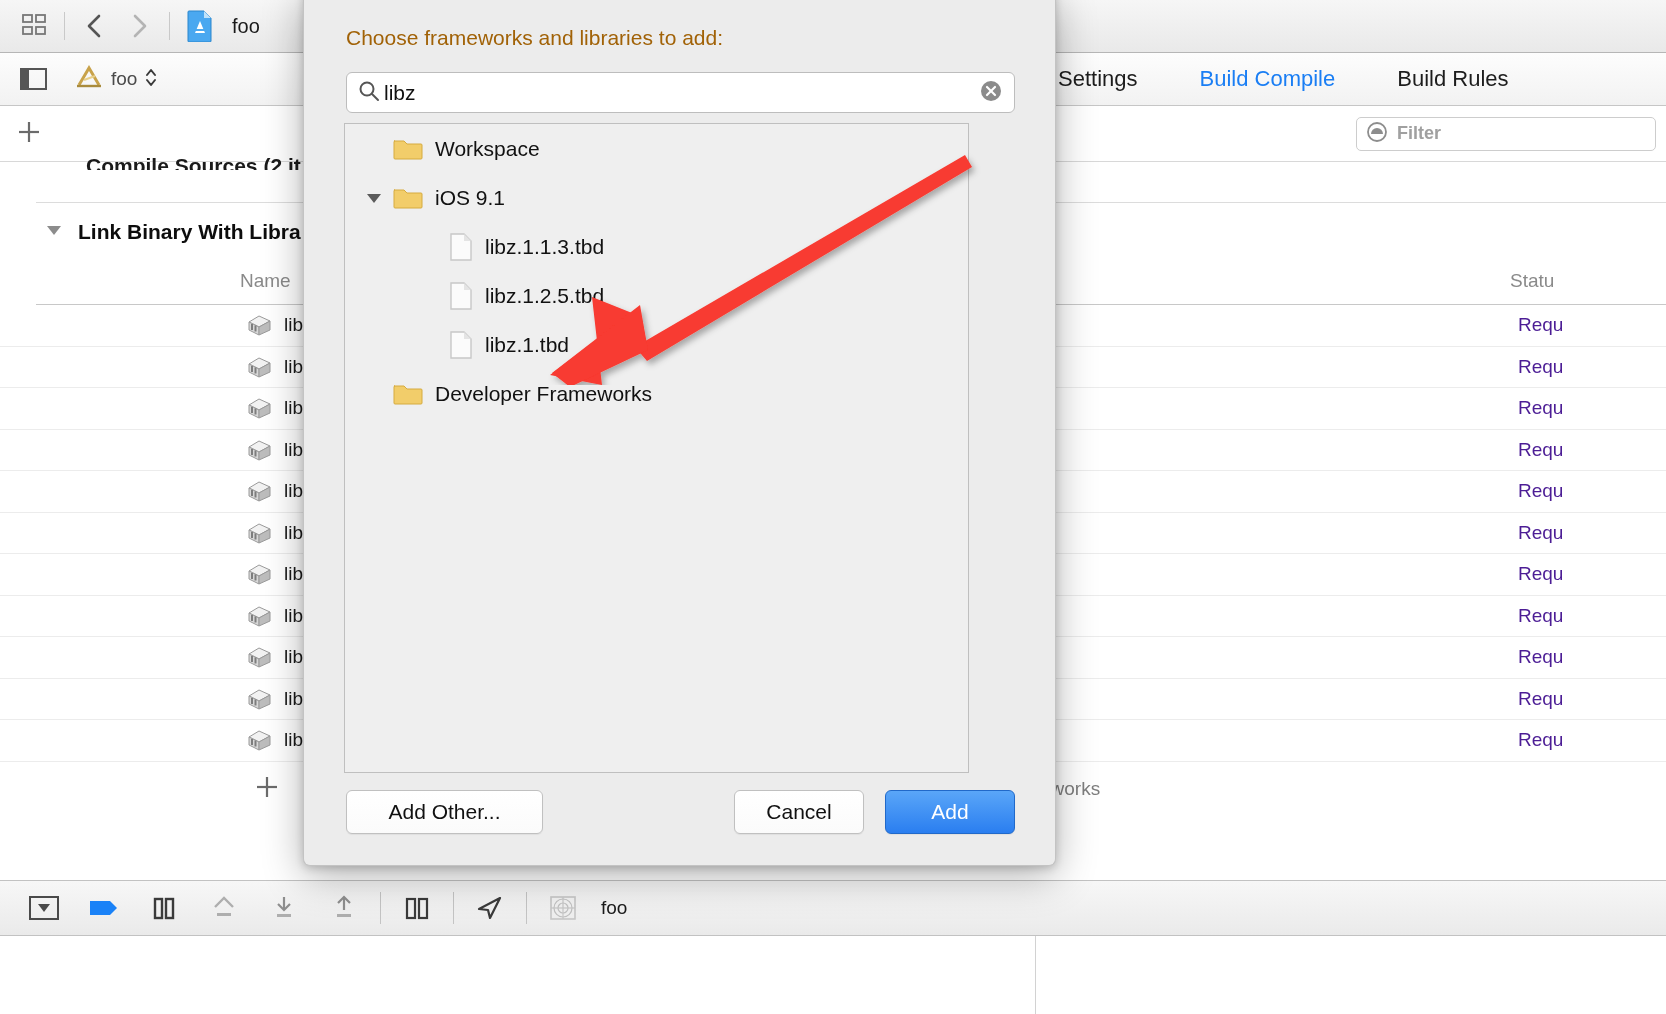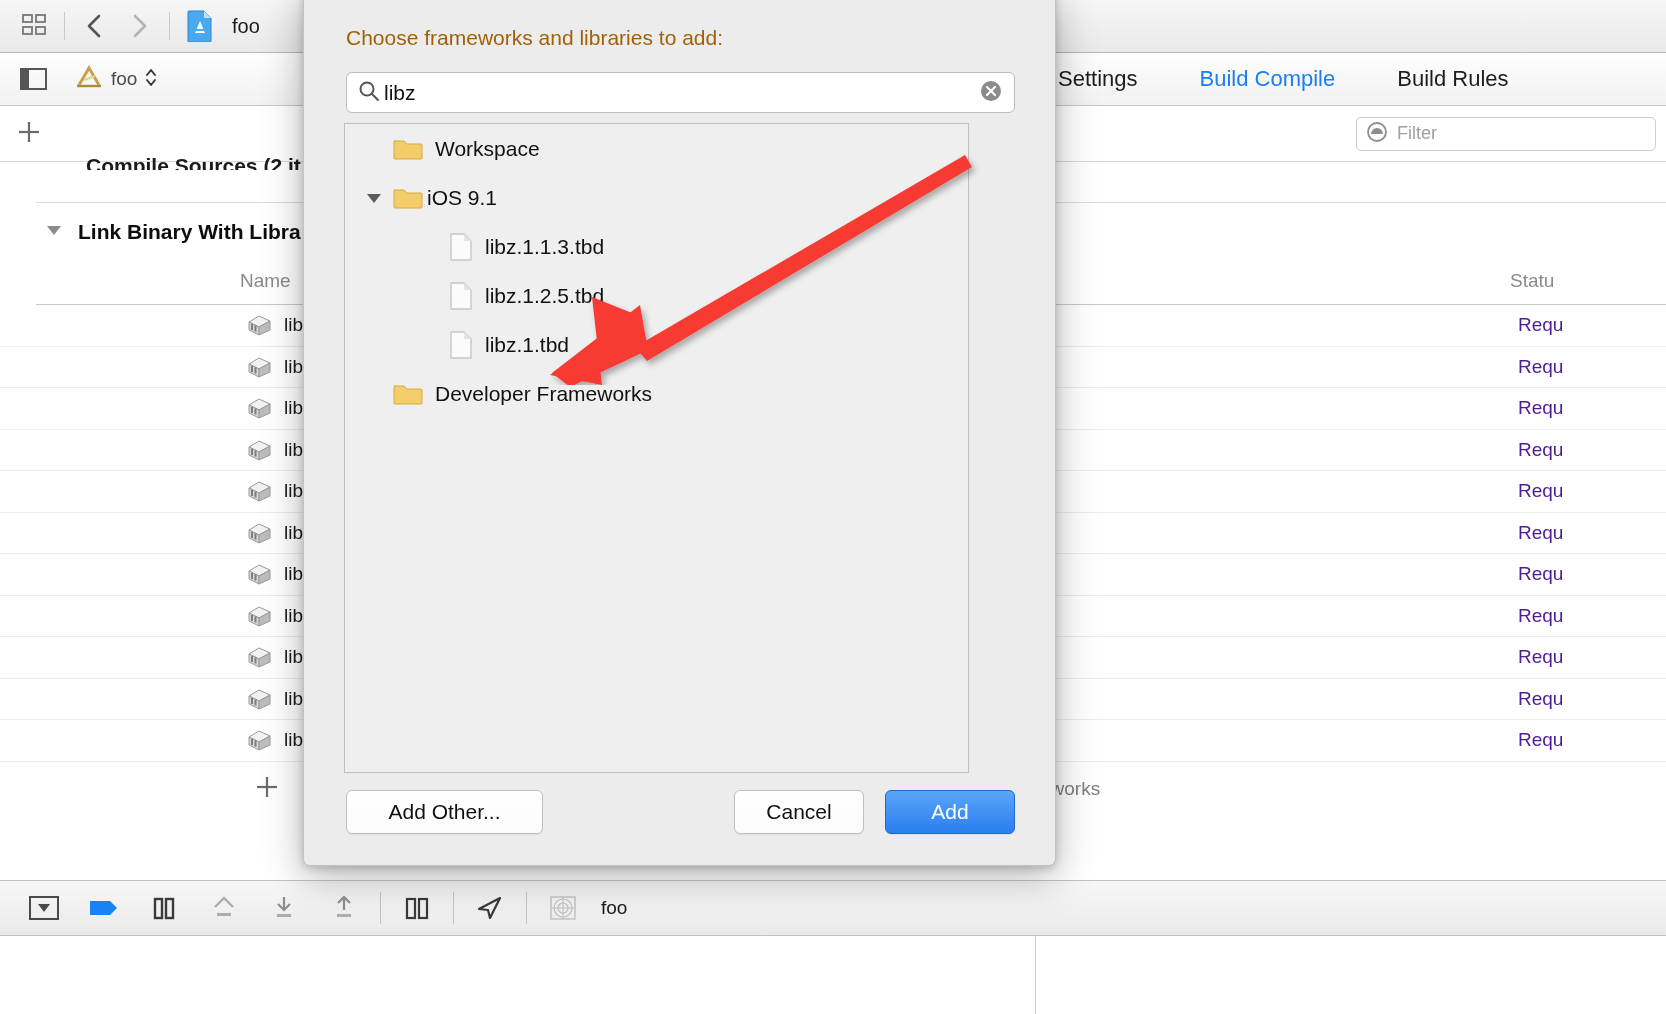--- a/index.html
+++ b/index.html
@@ -47,21 +47,21 @@
   .tab.active { color: #1a7ef4; }
 
   
   .filterrow {
     position: absolute; left: 1036px; top: 106px; width: 630px; height: 56px;
     background: #ffffff; border-bottom: 1px solid #d8d8d8;
     display: flex; align-items: center; justify-content: flex-end; padding-right: 10px;
   }
   .filterbox {
     width: 300px; height: 34px; border: 1px solid #cdcdcd; border-radius: 5px;
-    background: #fff; display: flex; align-items: center; gap: 8px; padding-left: 8px;
+    background: #fff; display: flex; align-items: center; gap: 8px; padding-left: 8px; font-weight: bold;
   }
   .filter-ph { font-size: 18px; color: #a0a0a0; }
 
   
   .plusrow {
     position: absolute; left: 0; top: 106px; width: 1036px; height: 56px;
     background: #ffffff; border-bottom: 1px solid #d8d8d8;
     display: flex; align-items: center; padding-left: 14px;
   }
 
@@ -503,21 +503,21 @@
           <span class="disclosure">
             <svg width="18" height="18" viewBox="0 0 18 18">
               <polygon points="2,5 16,5 9,14" fill="#5b5b5b"></polygon>
             </svg>
           </span>
           <span style="margin-left:8px;display:flex;align-items:center;">
             <svg width="30" height="24" viewBox="0 0 30 24">
               <path d="M1 4 h10 l3 3 h14 a1 1 0 0 1 1 1 v13 a1 1 0 0 1 -1 1 h-26 a1 1 0 0 1 -1 -1 v-16 a1 1 0 0 1 1 -1 z" fill="#f2cd6a" stroke="#d6ab3e" stroke-width="1"></path>
             </svg>
           </span>
-          <span class="tree-label" style="margin-left:4px;">iOS 9.1</span>
+          <span class="tree-label" style="margin-left:12px;">iOS 9.1</span>
         </div>
         <div class="tree-row" style="padding-left: 74px;">
           <span class="disclosure"></span>
           <span style="margin-left:8px;display:flex;align-items:center;">
             <svg width="24" height="28" viewBox="0 0 24 28">
               <path d="M2 1 h13 l7 7 v19 h-20 z" fill="#fbfbfb" stroke="#c8c8c8" stroke-width="1.4"></path>
               <path d="M15 1 l7 7 h-7 z" fill="#e4e4e4"></path>
             </svg>
           </span>
           <span class="tree-label" style="margin-left:12px;">libz.1.1.3.tbd</span>

